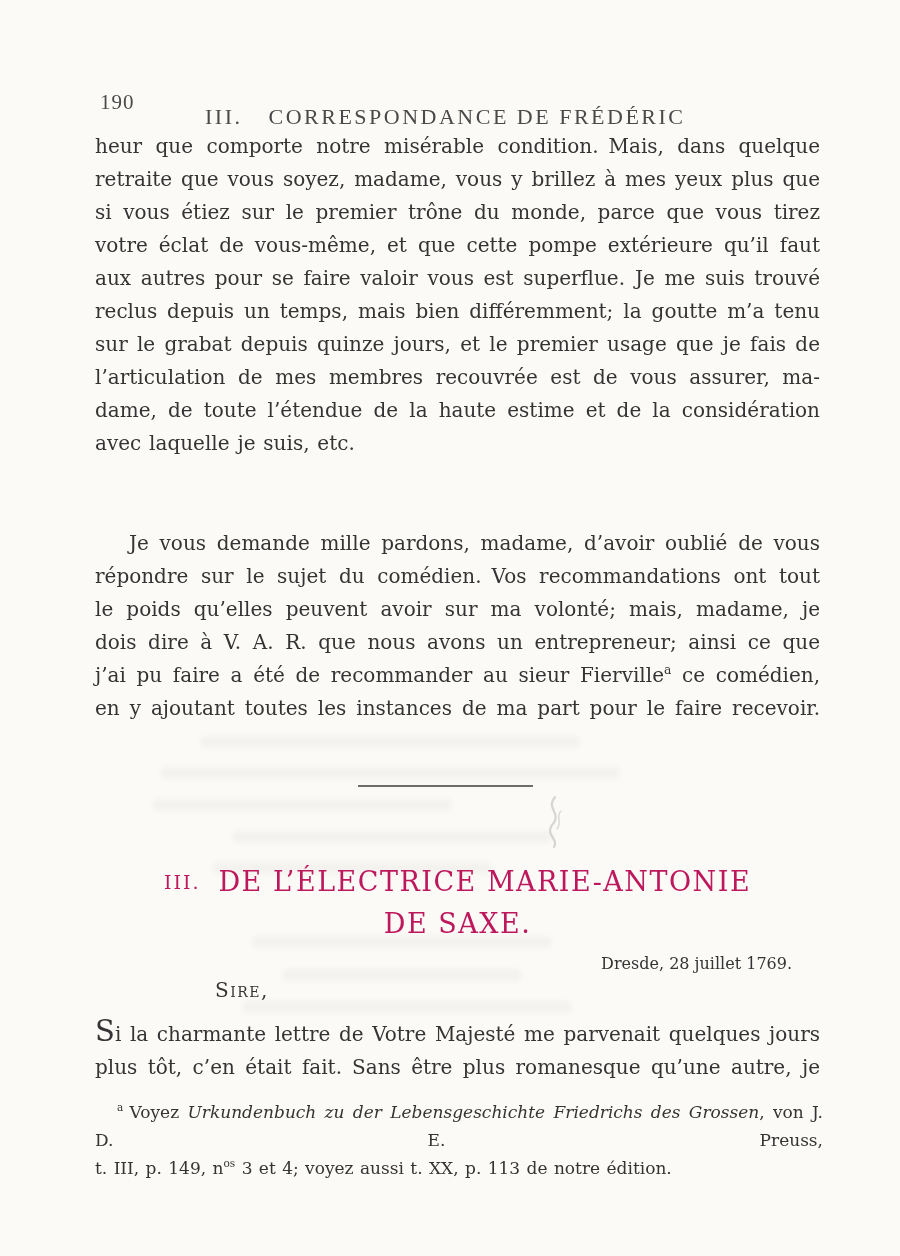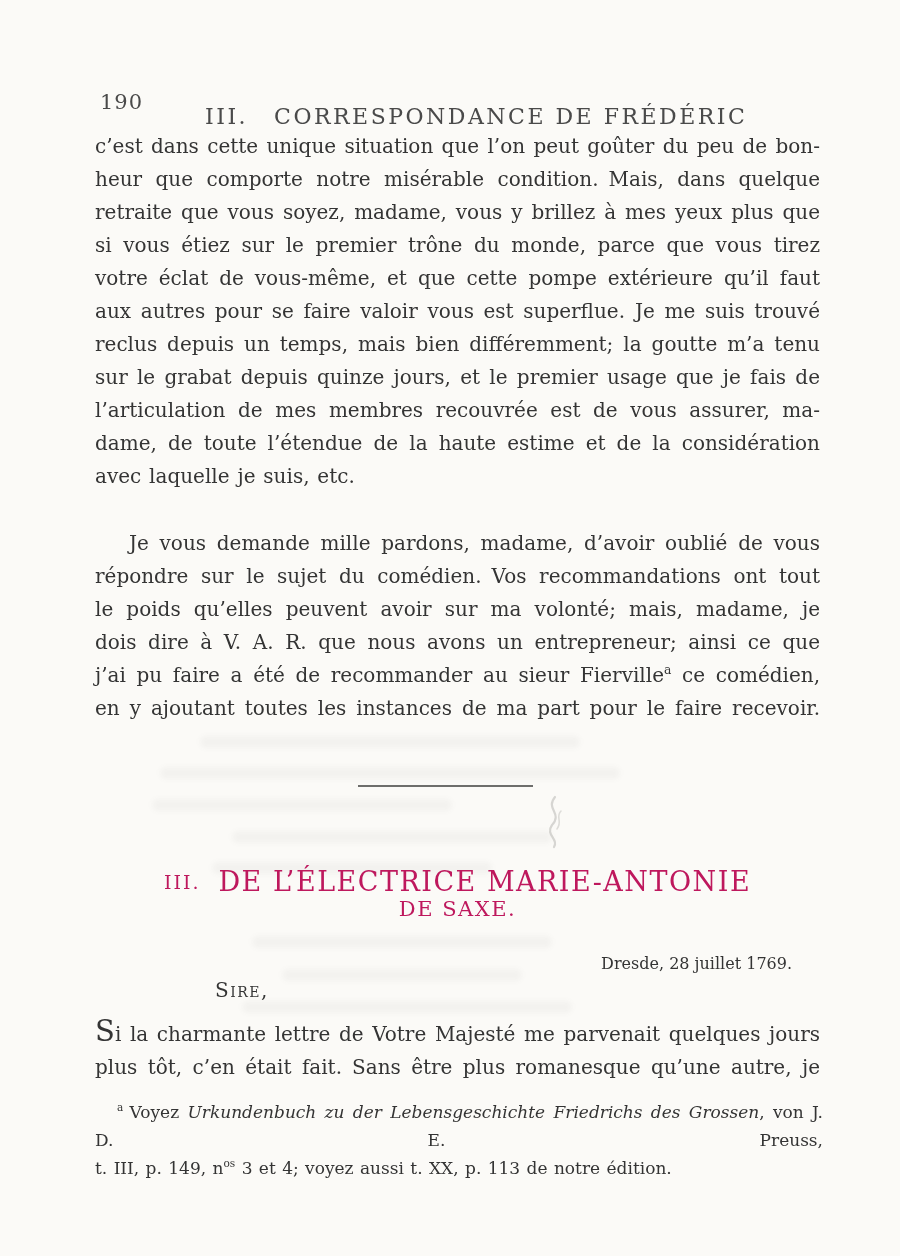--- a/index.html
+++ b/index.html
@@ -19,21 +19,21 @@
   .g3 { left:152px; top:799px; width:300px; }
   .g4 { left:232px; top:831px; width:320px; }
   .g5 { left:212px; top:862px; width:280px; }
   .g6 { left:252px; top:936px; width:300px; }
   .g7 { left:282px; top:969px; width:240px; }
   .g8 { left:242px; top:1001px; width:330px; }
 
   .smudge { position:absolute; left:533px; top:793px; opacity:.55; }
 
   
-  .running-header { position:absolute; top:88px; left:0; width:900px; height:30px; color:#4a4a4a; }
+  .running-header { position:absolute; top:88px; left:0; width:900px; height:30px; color:#4a4a4a;font-family:Liberation Serif, serif; }
   .pagenum { position:absolute; left:100px; top:2px; font-size:21px; letter-spacing:1px; }
   .htitle  { position:absolute; left:205px; top:16px; font-size:22px; letter-spacing:2.5px; white-space:nowrap; }
   .htitle .chnum { margin-right:26px; }
 
   
   .para { position:absolute; left:95px; width:725px; font-size:20px; line-height:33px; word-spacing:1.5px; }
   .tline { text-align:justify; text-align-last:justify; }
   .tline.no-just { text-align-last:left; }
   .p1 { top:130px; }
   .p2 { top:527px; }
@@ -44,21 +44,21 @@
   .italic { font-style:italic; }
   .initial { font-size:1.45em; line-height:0; }
 
   
   .divider { position:absolute; left:358px; top:785px; width:175px; height:2px; background:#6e6e6c; }
 
   
   .heading { position:absolute; left:95px; top:866px; width:725px; text-align:center; color:#be185d; }
   .h-line1 { font-size:27px; letter-spacing:1.5px; white-space:nowrap; }
   .h-num { font-size:19px; letter-spacing:2px; margin-right:18px; vertical-align:2px; }
-  .h-line2 { font-size:21px; letter-spacing:1.5px; }
+  .h-line2 { font-size:27px; letter-spacing:1.5px; margin-top:11px; }
 
   .dateline { position:absolute; left:95px; top:954px; width:697px; text-align:right; font-size:16px; }
   .salutation { position:absolute; left:215px; top:978px; font-size:20px; font-variant:small-caps; letter-spacing:1.5px; }
 
   
   .fn { position:absolute; left:95px; top:1098px; width:728px; font-size:17px; line-height:28px; word-spacing:1px; }
   .fn .tline:first-child { text-indent:22px; }
 </style>
 </head>
 <body>
@@ -80,21 +80,20 @@
     <path d="M22,4 C12,16 30,20 19,32 C12,42 26,46 21,54" fill="none" stroke="#b9b8b4" stroke-width="2.2" stroke-linecap="round"></path>
     <path d="M28,18 C22,24 30,28 24,36" fill="none" stroke="#c6c5c1" stroke-width="1.6" stroke-linecap="round"></path>
   </svg>
 
   <div class="running-header">
     <span class="pagenum">190</span>
     <span class="htitle"><span class="chnum">III.</span><span>CORRESPONDANCE DE FRÉDÉRIC</span></span>
   </div>
 
   <div class="para p1">
-      <div class="tline">c’est dans cette unique situation que l’on peut goûter du peu de bon-</div>
       <div class="tline">heur que comporte notre misérable condition. Mais, dans quelque</div>
       <div class="tline">retraite que vous soyez, madame, vous y brillez à mes yeux plus que</div>
       <div class="tline">si vous étiez sur le premier trône du monde, parce que vous tirez</div>
       <div class="tline">votre éclat de vous-même, et que cette pompe extérieure qu’il faut</div>
       <div class="tline">aux autres pour se faire valoir vous est superflue. Je me suis trouvé</div>
       <div class="tline">reclus depuis un temps, mais bien différemment; la goutte m’a tenu</div>
       <div class="tline">sur le grabat depuis quinze jours, et le premier usage que je fais de</div>
       <div class="tline">l’articulation de mes membres recouvrée est de vous assurer, ma-</div>
       <div class="tline">dame, de toute l’étendue de la haute estime et de la considération</div>
       <div class="tline no-just">avec laquelle je suis, etc.</div>

